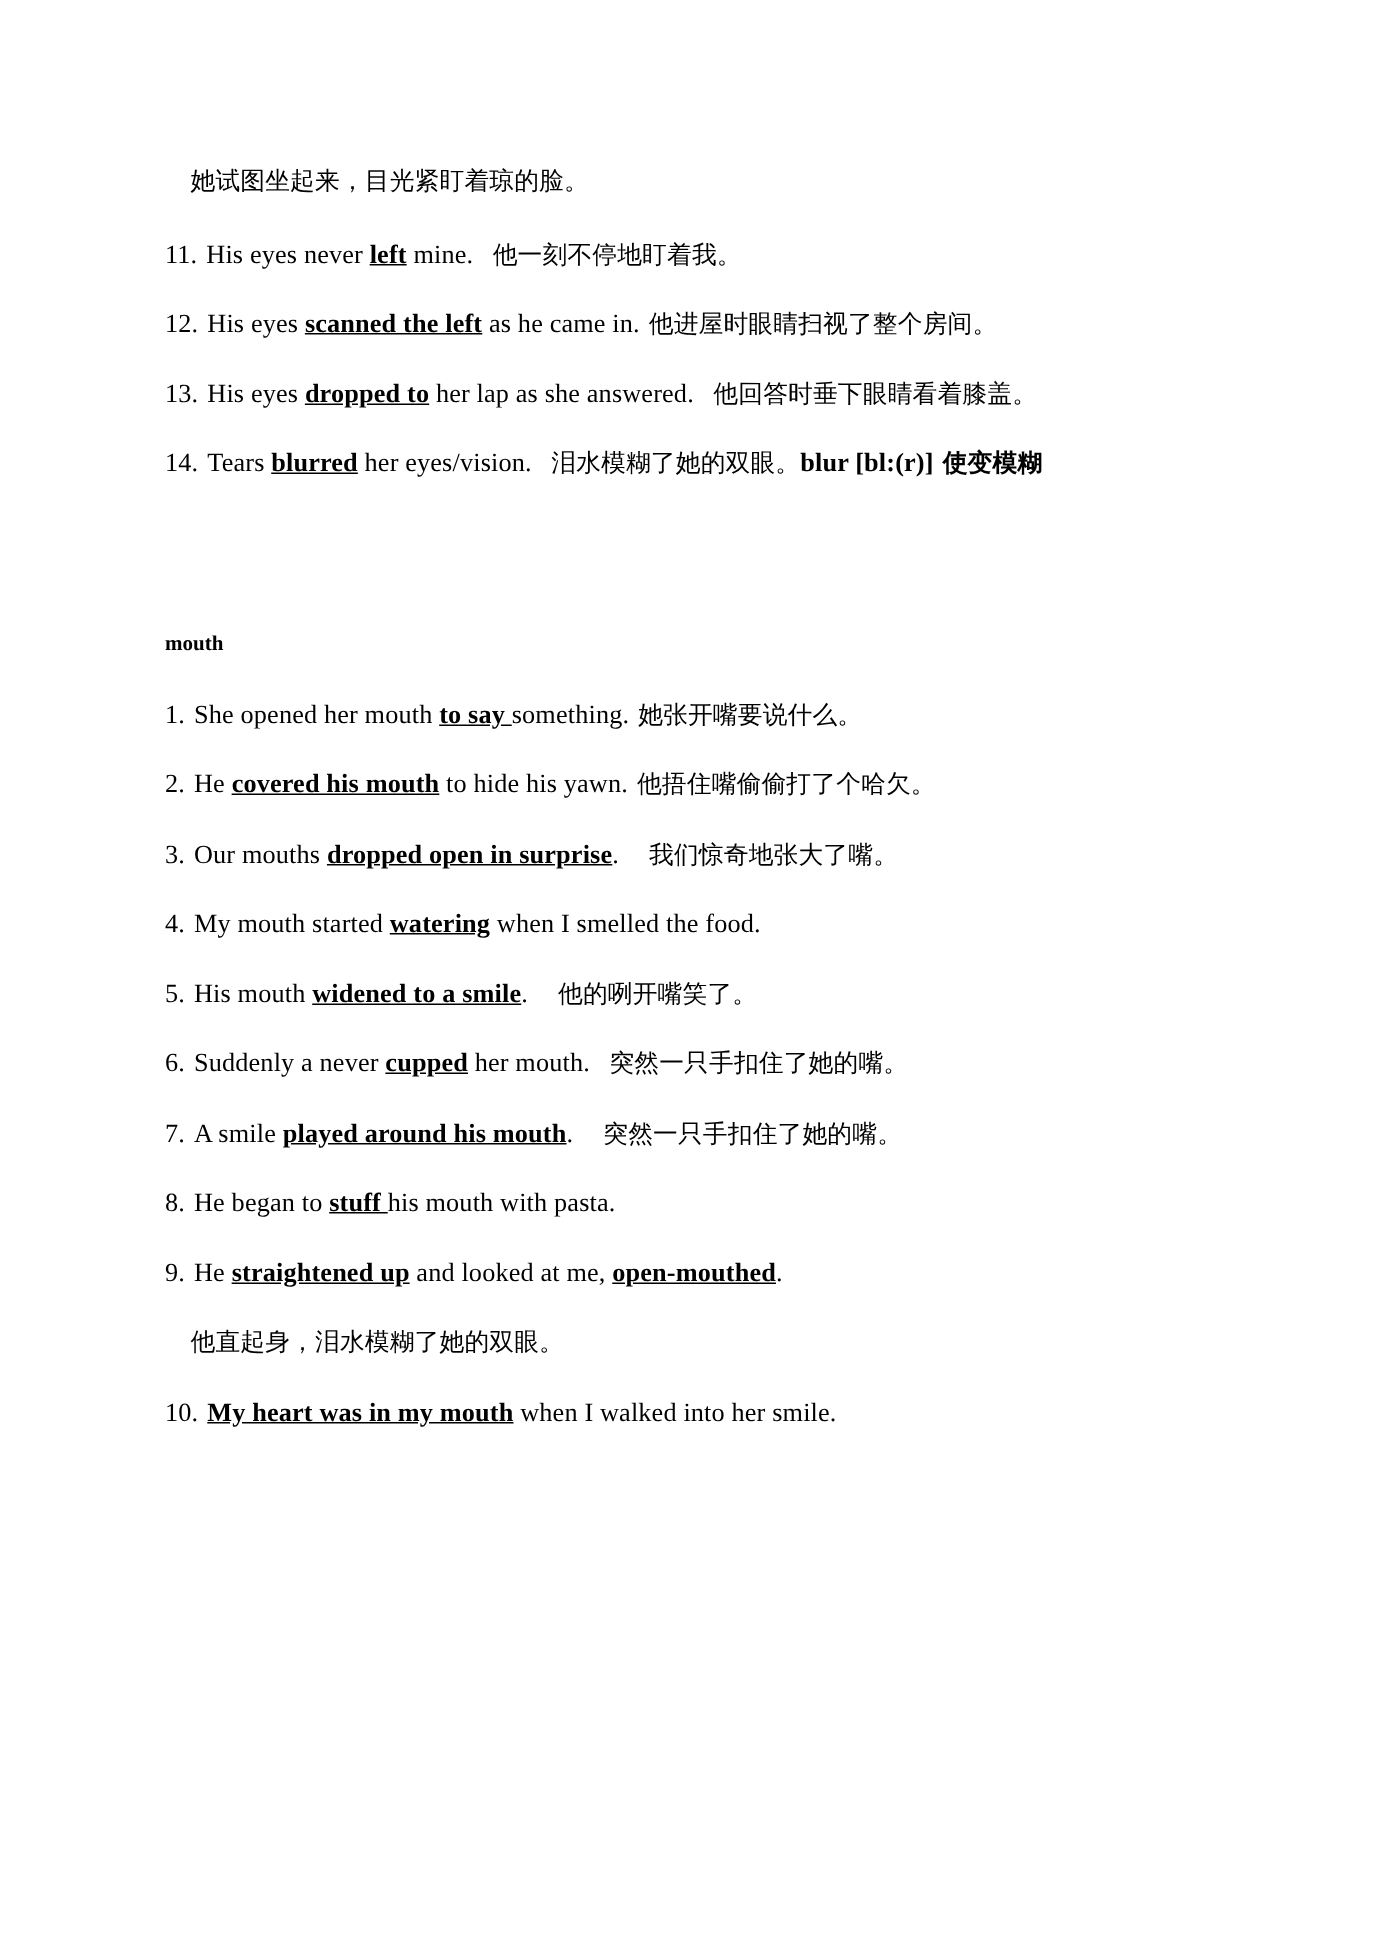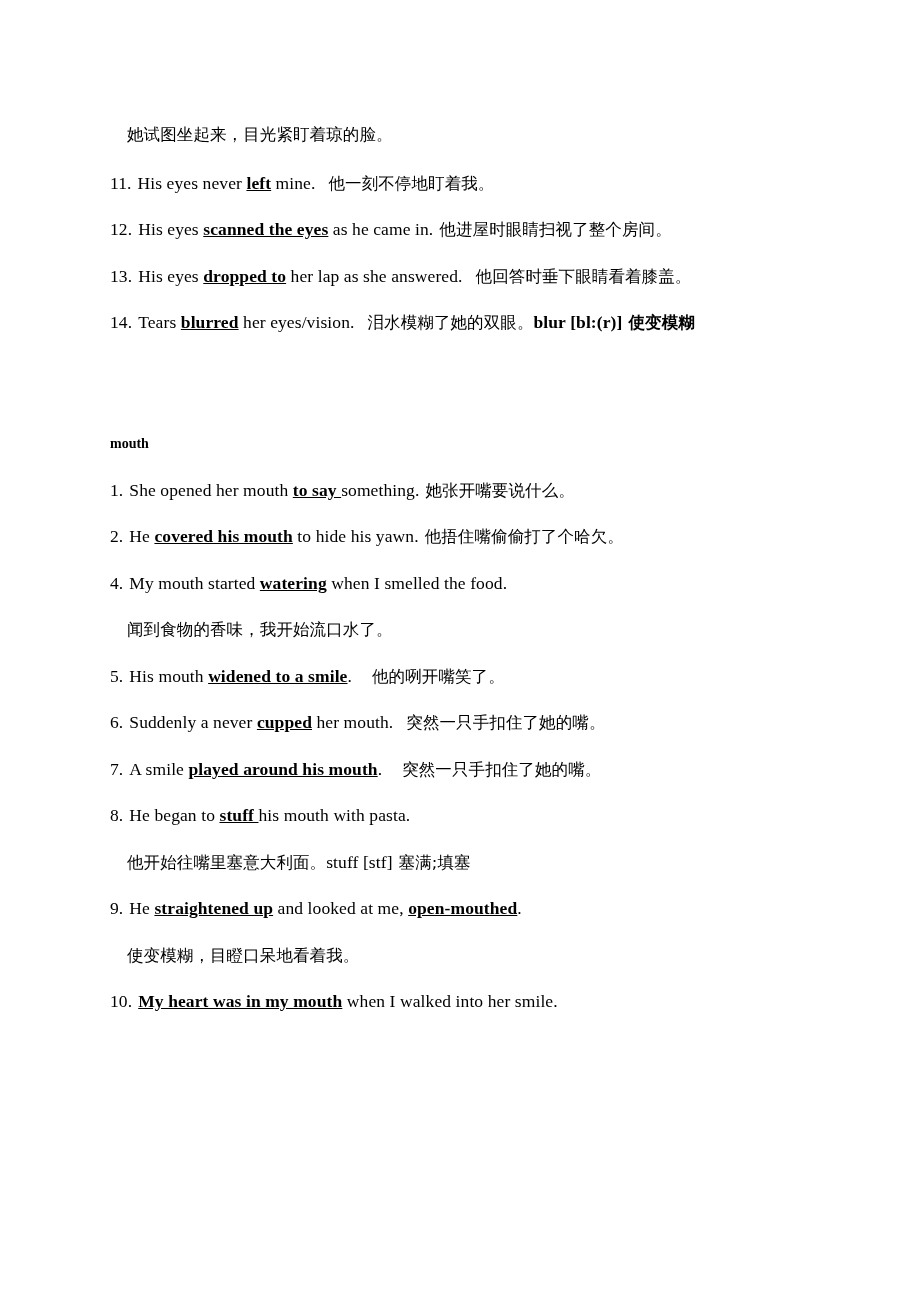--- a/index.html
+++ b/index.html
@@ -22,21 +22,21 @@
     top: 0;
     width: 920px;
     height: 1302px;
     background: #fff;
   }
 
   
   .doc-body {
     position: absolute;
     left: 110px;
-    top: 126px;
+    top: 112px;
     width: 760px;
   }
 
   .line {
     font-size: 17.5px;
     line-height: 1.0;
     margin: 0 0 29px 0;
     white-space: nowrap;
     letter-spacing: 0.1px;
   }
@@ -89,21 +89,21 @@
 
     <div class="line indent gap-after">
       <span class="cn">她试图坐起来，目光紧盯着琼的脸。</span>
     </div>
 
     <div class="line">
       <span>11.</span><span class="sp-sm"></span><span>His eyes never </span><span class="bu">left</span><span> mine.</span><span class="sp-md"></span><span class="cn">他一刻不停地盯着我。</span>
     </div>
 
     <div class="line">
-      <span>12.</span><span class="sp-sm"></span><span>His eyes </span><span class="bu">scanned the eyes</span><span> as he came in.</span><span class="sp-sm"></span><span class="cn">他进屋时眼睛扫视了整个房间。</span>
+      <span>12.</span><span class="sp-sm"></span><span>His eyes </span><span class="bu">scanned the left</span><span> as he came in.</span><span class="sp-sm"></span><span class="cn">他进屋时眼睛扫视了整个房间。</span>
     </div>
 
     <div class="line">
       <span>13.</span><span class="sp-sm"></span><span>His eyes </span><span class="bu">dropped to</span><span> her lap as she answered.</span><span class="sp-md"></span><span class="cn">他回答时垂下眼睛看着膝盖。</span>
     </div>
 
     <div class="line">
       <span>14.</span><span class="sp-sm"></span><span>Tears </span><span class="bu">blurred</span><span> her eyes/vision.</span><span class="sp-md"></span><span class="cn">泪水模糊了她的双眼。</span><span class="b">blur [bl:(r)]</span><span class="sp-sm"></span><span class="cn b">使变模糊</span>
     </div>
 
@@ -113,52 +113,49 @@
     <div class="heading">mouth</div>
 
     <div class="line">
       <span>1.</span><span class="sp-sm"></span><span>She opened her mouth </span><span class="bu">to say </span><span>something.</span><span class="sp-sm"></span><span class="cn">她张开嘴要说什么。</span>
     </div>
 
     <div class="line">
       <span>2.</span><span class="sp-sm"></span><span>He </span><span class="bu">covered his mouth</span><span> to hide his yawn.</span><span class="sp-sm"></span><span class="cn">他捂住嘴偷偷打了个哈欠。</span>
     </div>
 
+    <div class="line">
+      <span>3.</span><span class="sp-sm"></span><span>Our mouths </span><span class="bu">dropped open in surprise</span><span>.</span><span class="sp-lg"></span><span class="cn">我们惊奇地张大了嘴。</span>
+    </div>
 
     <div class="line">
       <span>4.</span><span class="sp-sm"></span><span>My mouth started </span><span class="bu">watering</span><span> when I smelled the food.</span>
-    </div>
-    <div class="line indent">
-      <span class="cn">闻到食物的香味，我开始流口水了。</span>
     </div>
 
     <div class="line">
       <span>5.</span><span class="sp-sm"></span><span>His mouth </span><span class="bu">widened to a smile</span><span>.</span><span class="sp-lg"></span><span class="cn">他的咧开嘴笑了。</span>
     </div>
 
     <div class="line">
       <span>6.</span><span class="sp-sm"></span><span>Suddenly a never </span><span class="bu">cupped</span><span> her mouth.</span><span class="sp-md"></span><span class="cn">突然一只手扣住了她的嘴。</span>
     </div>
 
     <div class="line">
       <span>7.</span><span class="sp-sm"></span><span>A smile </span><span class="bu">played around his mouth</span><span>.</span><span class="sp-lg"></span><span class="cn">突然一只手扣住了她的嘴。</span>
     </div>
 
     <div class="line">
       <span>8.</span><span class="sp-sm"></span><span>He began to </span><span class="bu">stuff </span><span>his mouth with pasta.</span>
     </div>
-    <div class="line indent">
-      <span class="cn">他开始往嘴里塞意大利面。</span><span>stuff [stf]</span><span class="sp-sm"></span><span class="cn">塞满;填塞</span>
-    </div>
 
     <div class="line">
       <span>9.</span><span class="sp-sm"></span><span>He </span><span class="bu">straightened up</span><span> and looked at me, </span><span class="bu">open-mouthed</span><span>.</span>
     </div>
     <div class="line indent">
-      <span class="cn">使变模糊，目瞪口呆地看着我。</span>
+      <span class="cn">他直起身，泪水模糊了她的双眼。</span>
     </div>
 
     <div class="line">
       <span>10.</span><span class="sp-sm"></span><span class="bu">My heart was in my mouth</span><span> when I walked into her smile.</span>
     </div>
 
   </div>
 </div>
 
 </body></html>

